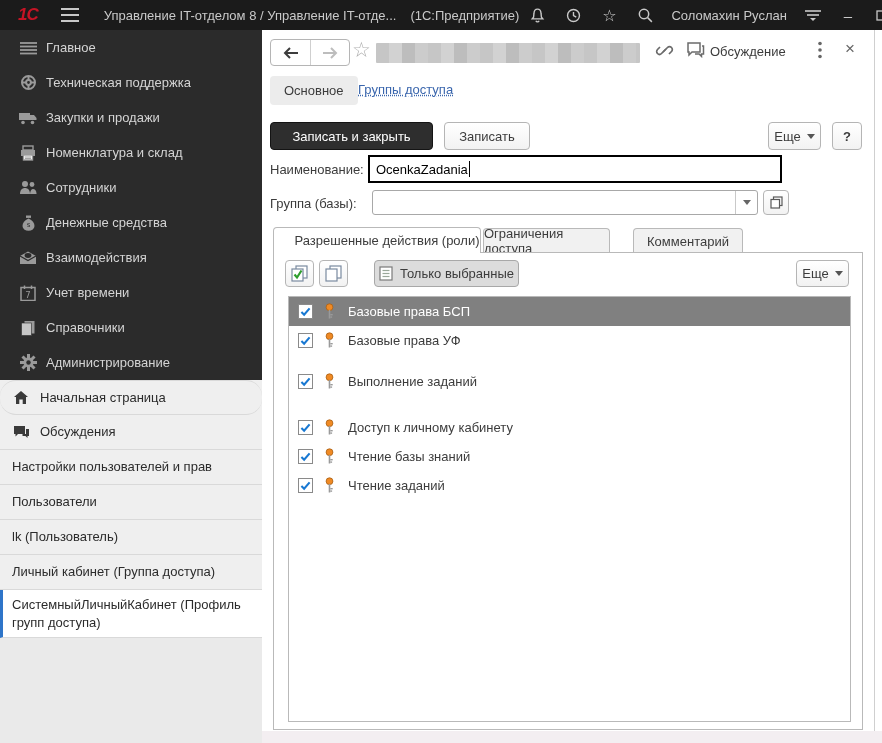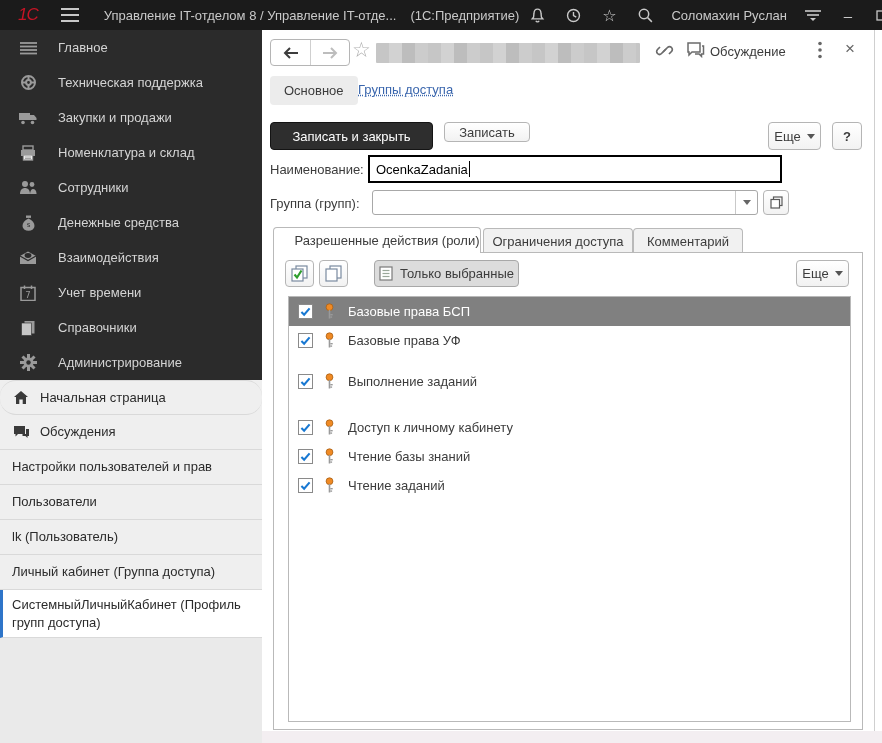--- a/index.html
+++ b/index.html
@@ -2,36 +2,36 @@
 <html><head>
 <meta charset="utf-8">
 <style>
   * { margin:0; padding:0; box-sizing:border-box; }
   html,body { width:882px; height:743px; }
   body { font-family:"Liberation Sans","DejaVu Sans",sans-serif; font-size:13px; color:#3c3c3c; background:#fff; }
   .app { position:relative; width:882px; height:743px; overflow:hidden; background:#fff; }
 
   
   .titlebar { position:absolute; left:0; top:0; width:882px; height:30px; background:#1b1b1b; display:flex; align-items:center; color:#c9c9c9; }
-  .logo { font-style:italic; font-weight:normal; font-size:17px; color:#c41425; margin-left:18px; letter-spacing:-1px; }
+  .logo { font-style:italic; font-weight:bold; font-size:17px; color:#c41425; margin-left:18px; letter-spacing:-1px; }
   .tb-burger { margin-left:22px; cursor:pointer; }
   .tb-title { margin-left:24px; font-size:13px; color:#c9c9c9; white-space:nowrap; }
   .tb-suffix { margin-left:14px; color:#c9c9c9; }
   .tb-right { margin-left:auto; display:flex; align-items:center; gap:0; }
   .tb-ico { width:36px; height:30px; display:flex; align-items:center; justify-content:center; cursor:pointer; }
   .tb-user { margin:0 8px; color:#c9c9c9; white-space:nowrap; }
   .tb-star { font-size:16px; color:#c9c9c9; }
   .winbtn { width:34px; height:30px; display:flex; align-items:center; justify-content:center; color:#c9c9c9; font-size:15px; cursor:pointer; }
 
   
   .sidebar { position:absolute; left:0; top:30px; width:262px; height:713px; background:#eaeaea; }
   .nav-dark { background:#2b2b2b; }
   .nd-item { height:35px; display:flex; align-items:center; color:#d4d4d4; cursor:pointer; }
   .nd-ico { width:20px; height:20px; margin-left:18px; display:flex; align-items:center; justify-content:center; }
-  .nd-label { margin-left:20px; white-space:nowrap; }
+  .nd-label { margin-left:8px; white-space:nowrap; }
   .nav-light { background:#efefef; }
   .nl-item { min-height:35px; display:flex; align-items:center; border-bottom:1px solid #d9d9d9; color:#2b2b2b; cursor:pointer; padding:6px 10px 6px 12px; }
   .nl-item:first-child { border-top:1px solid #d9d9d9;border-radius:16px; }
   .nl-ico { width:18px; height:18px; margin-right:10px; flex:0 0 18px; display:flex; align-items:center; justify-content:center; }
   .nl-item.active { background:#fff; border-left:3px solid #2e75c9; padding-left:9px; }
   .nl-label { line-height:1.35; }
 
   
   .main { position:absolute; left:262px; top:30px; width:620px; height:713px; background:#fff; }
   .main-rightline { position:absolute; left:612px; top:0; width:1px; height:713px; background:#cfcfcf; }
@@ -53,40 +53,40 @@
   .hdr-dots { position:absolute; left:556px; top:11px; cursor:pointer; }
   .hdr-close { position:absolute; left:583px; top:9px; font-size:17px; color:#666; cursor:pointer; }
 
   
   .tab-main { position:absolute; left:8px; top:46px; height:29px; padding:0 14px; background:#ececec; border-radius:4px; display:flex; align-items:center; color:#3c3c3c; cursor:pointer; }
   .tab-groups { position:absolute; left:96px; top:52px; color:#3a66ad; text-decoration:underline dotted; cursor:pointer; }
 
   
   .btn { display:flex; align-items:center; justify-content:center; border:1px solid #b5b5b5; border-radius:4px; background:linear-gradient(#ffffff,#f2f2f2); cursor:pointer; color:#3c3c3c; }
   .btn-primary { position:absolute; left:8px; top:92px; width:163px; height:28px; background:#2e2e2e; border-color:#141414; color:#fff; }
-  .btn-save { position:absolute; left:182px; top:92px; width:86px; height:20px; }
+  .btn-save { position:absolute; left:182px; top:92px; width:86px; height:28px; }
   .btn-more-top { position:absolute; left:506px; top:92px; width:53px; height:28px; }
   .btn-help { position:absolute; left:570px; top:92px; width:30px; height:28px; font-weight:bold; }
   .caret-down { display:inline-block; width:0; height:0; border-left:4px solid transparent; border-right:4px solid transparent; border-top:5px solid #555; margin-left:6px; }
 
   
   .lbl-name { position:absolute; left:8px; top:132px; }
   .name-input { position:absolute; left:106px; top:125px; width:414px; height:28px; border:2px solid #000; background:#fff; display:flex; align-items:center; padding-left:6px; color:#000; cursor:text; }
   .caret-bar { display:inline-block; width:1px; height:16px; background:#000; margin-left:1px; }
   .lbl-group { position:absolute; left:8px; top:166px; }
   .combo { position:absolute; left:110px; top:160px; width:386px; height:25px; border:1px solid #a8a8a8; border-radius:3px; background:#fff; display:flex; cursor:text; }
   .combo-text { flex:1; }
   .combo-dd { width:22px; border-left:1px solid #c9c9c9; display:flex; align-items:center; justify-content:center; cursor:pointer; }
   .btn-open { position:absolute; left:501px; top:160px; width:26px; height:25px; }
 
   
   .itab { position:absolute; height:25px; display:flex; align-items:center; justify-content:center; border:1px solid #b9b9b9; border-bottom:none; border-radius:4px 4px 0 0; background:#f1f1f1; cursor:pointer; }
   .itab.active { background:#fff; height:26px; z-index:3; }
   .itab1 { left:11px; top:197px; width:208px;padding-left:20px; }
-  .itab2 { left:221px; top:198px; width:150px; }
+  .itab2 { left:221px; top:198px; width:127px; }
   .itab3 { left:371px; top:198px; width:110px; }
   .tabpanel { position:absolute; left:11px; top:222px; width:590px; height:478px; border:1px solid #b9b9b9; background:#fff; }
 
   
   .rt-btn { position:absolute; top:7px; height:27px; }
   .rt-b1 { left:11px; width:29px; }
   .rt-b2 { left:45px; width:29px; }
   .rt-toggle { left:100px; width:145px; background:#dcdcdc; border-color:#a8a8a8; gap:7px; }
   .rt-more { left:522px; width:53px; }
 
@@ -367,21 +367,21 @@
       </div>
     <div class="btn btn-help">
         <span>?</span>
       </div>
 
     <div class="lbl-name">Наименование:</div>
     <div class="name-input">
       <span>OcenkaZadania</span>
         <span class="caret-bar"></span>
     </div>
-    <div class="lbl-group">Группа (групп):</div>
+    <div class="lbl-group">Группа (базы):</div>
     <div class="combo">
       <span class="combo-text"></span>
       <span class="combo-dd">
           <span class="caret-down" style="margin-left:0;border-top-color:#666"></span>
         </span>
     </div>
     <div class="btn btn-open">
       <svg width="13" height="13" viewBox="0 0 13 13">
           <rect x="3.5" y="1" width="8.5" height="8.5" fill="none" stroke="#5a5a5a" stroke-width="1.2"></rect>
           <rect x="1" y="3.5" width="8.5" height="8.5" fill="#fff" stroke="#5a5a5a" stroke-width="1.2"></rect>

